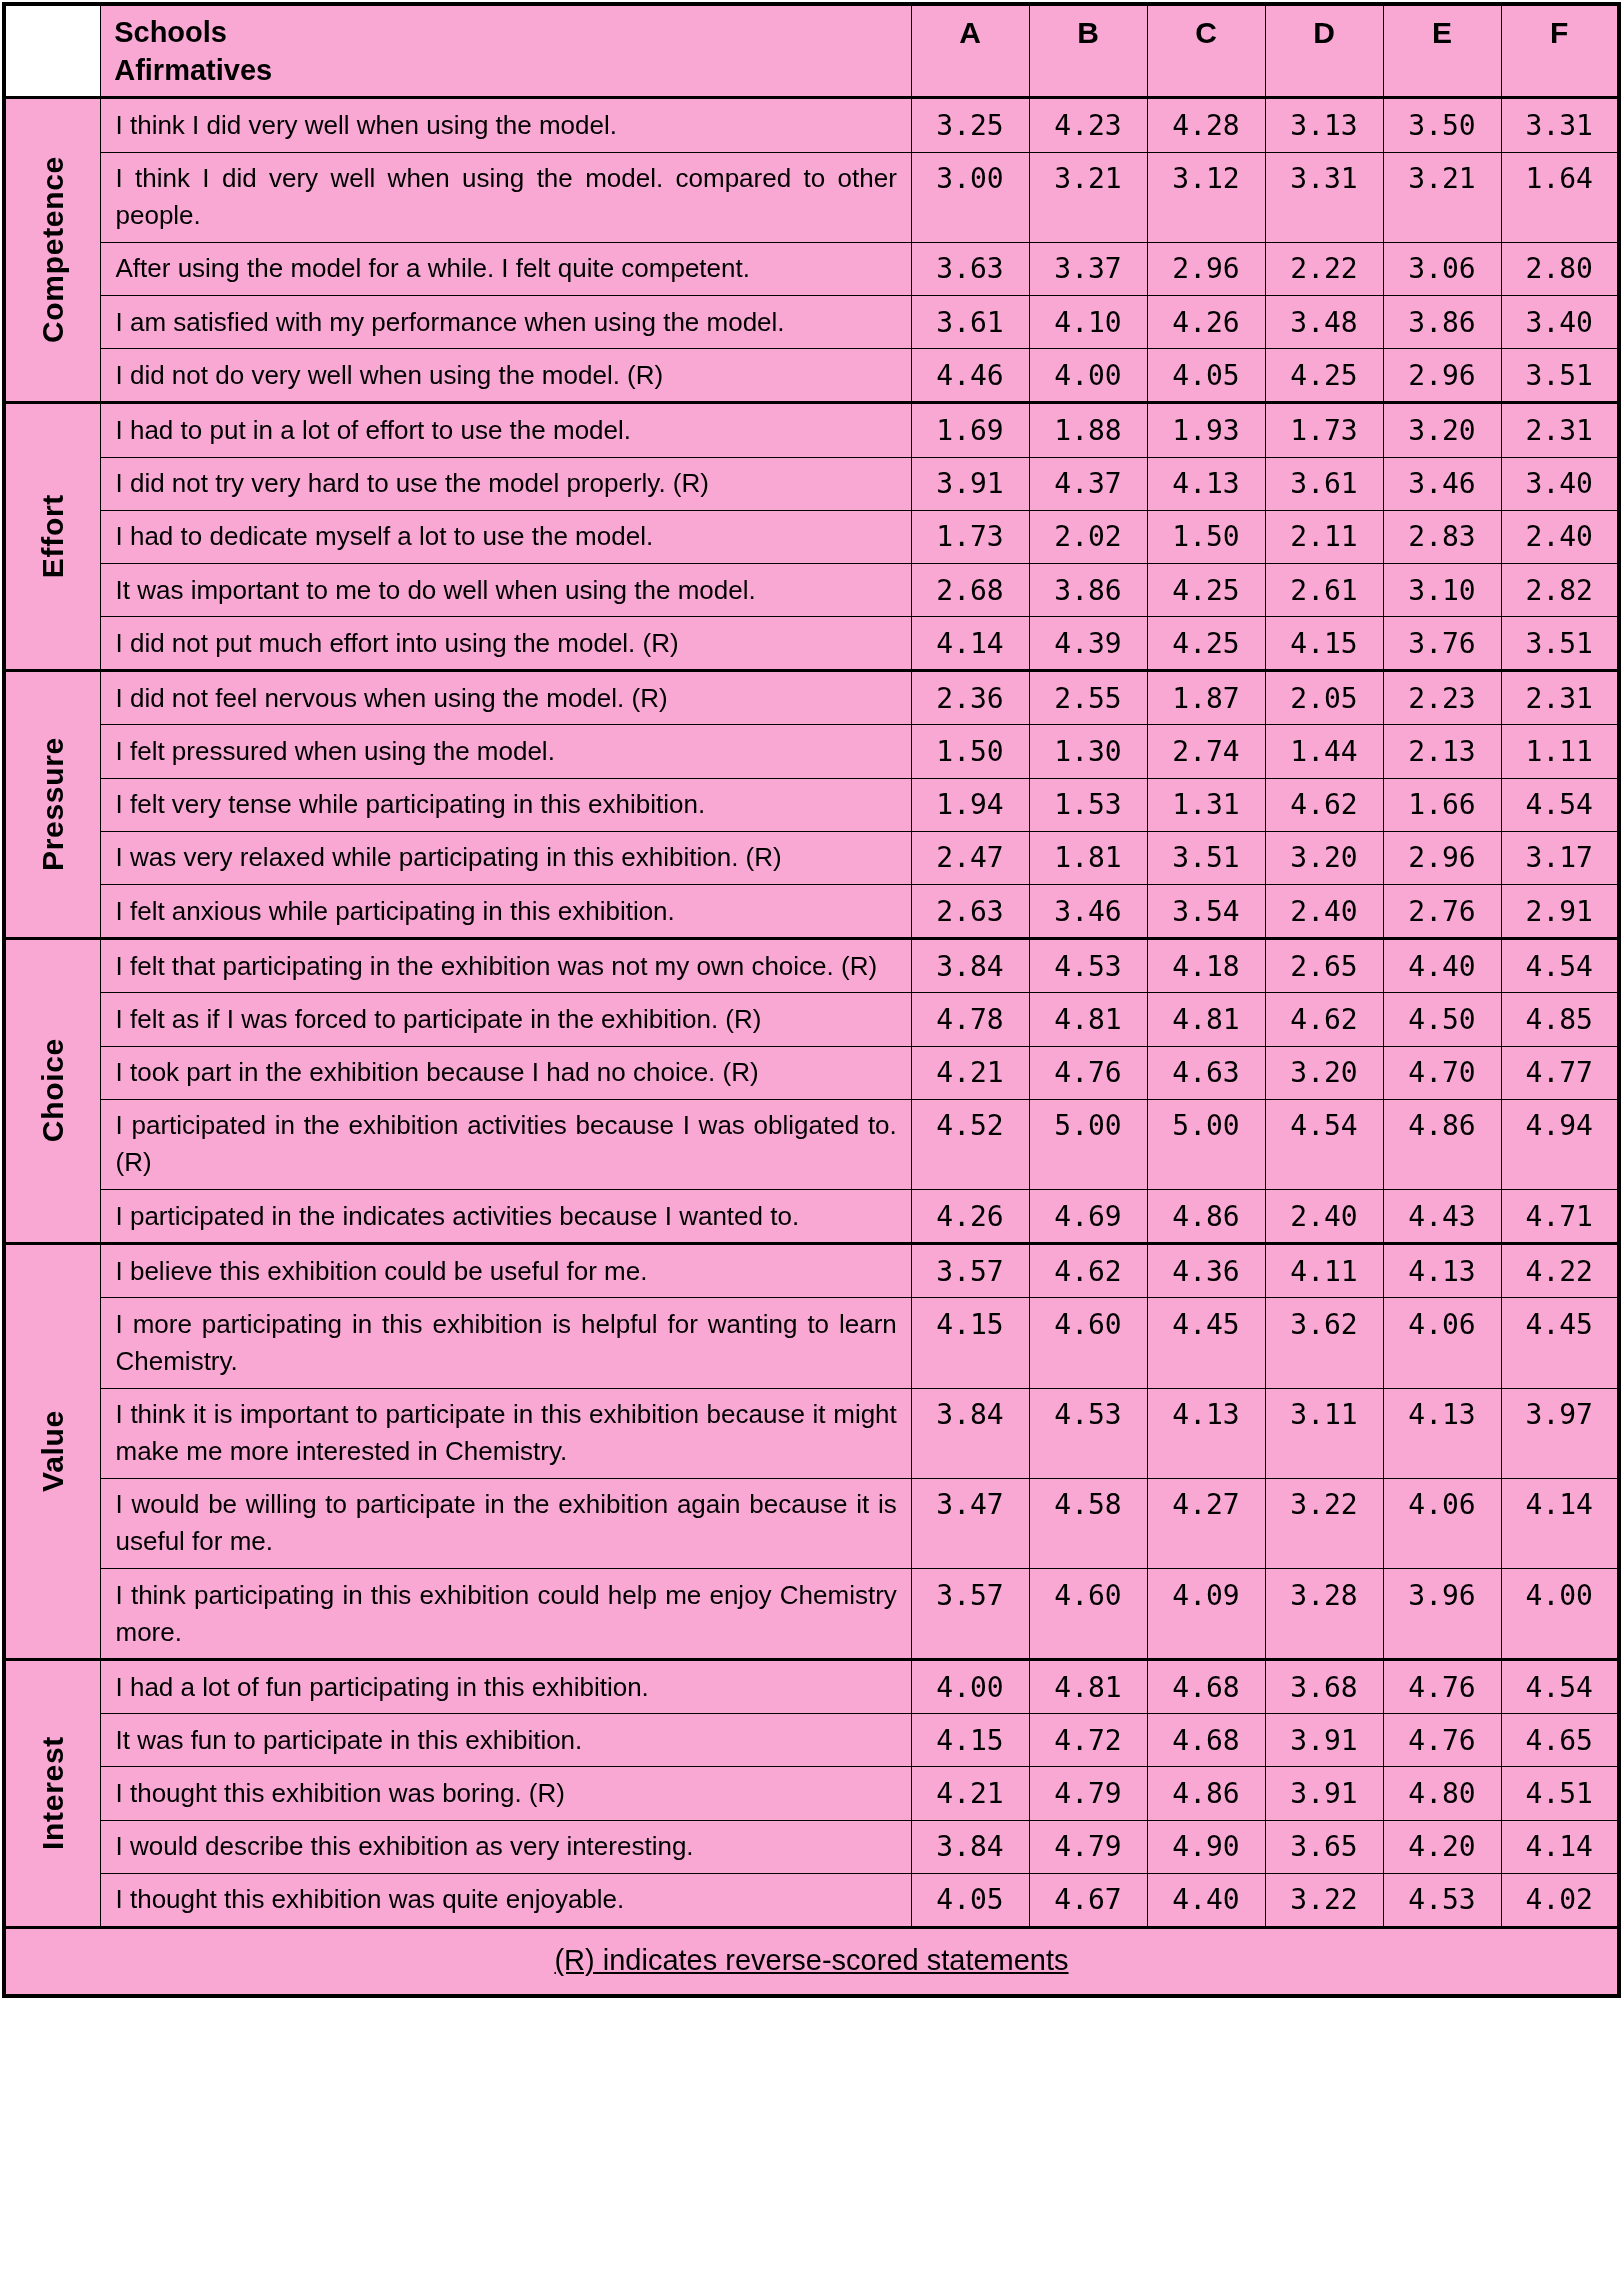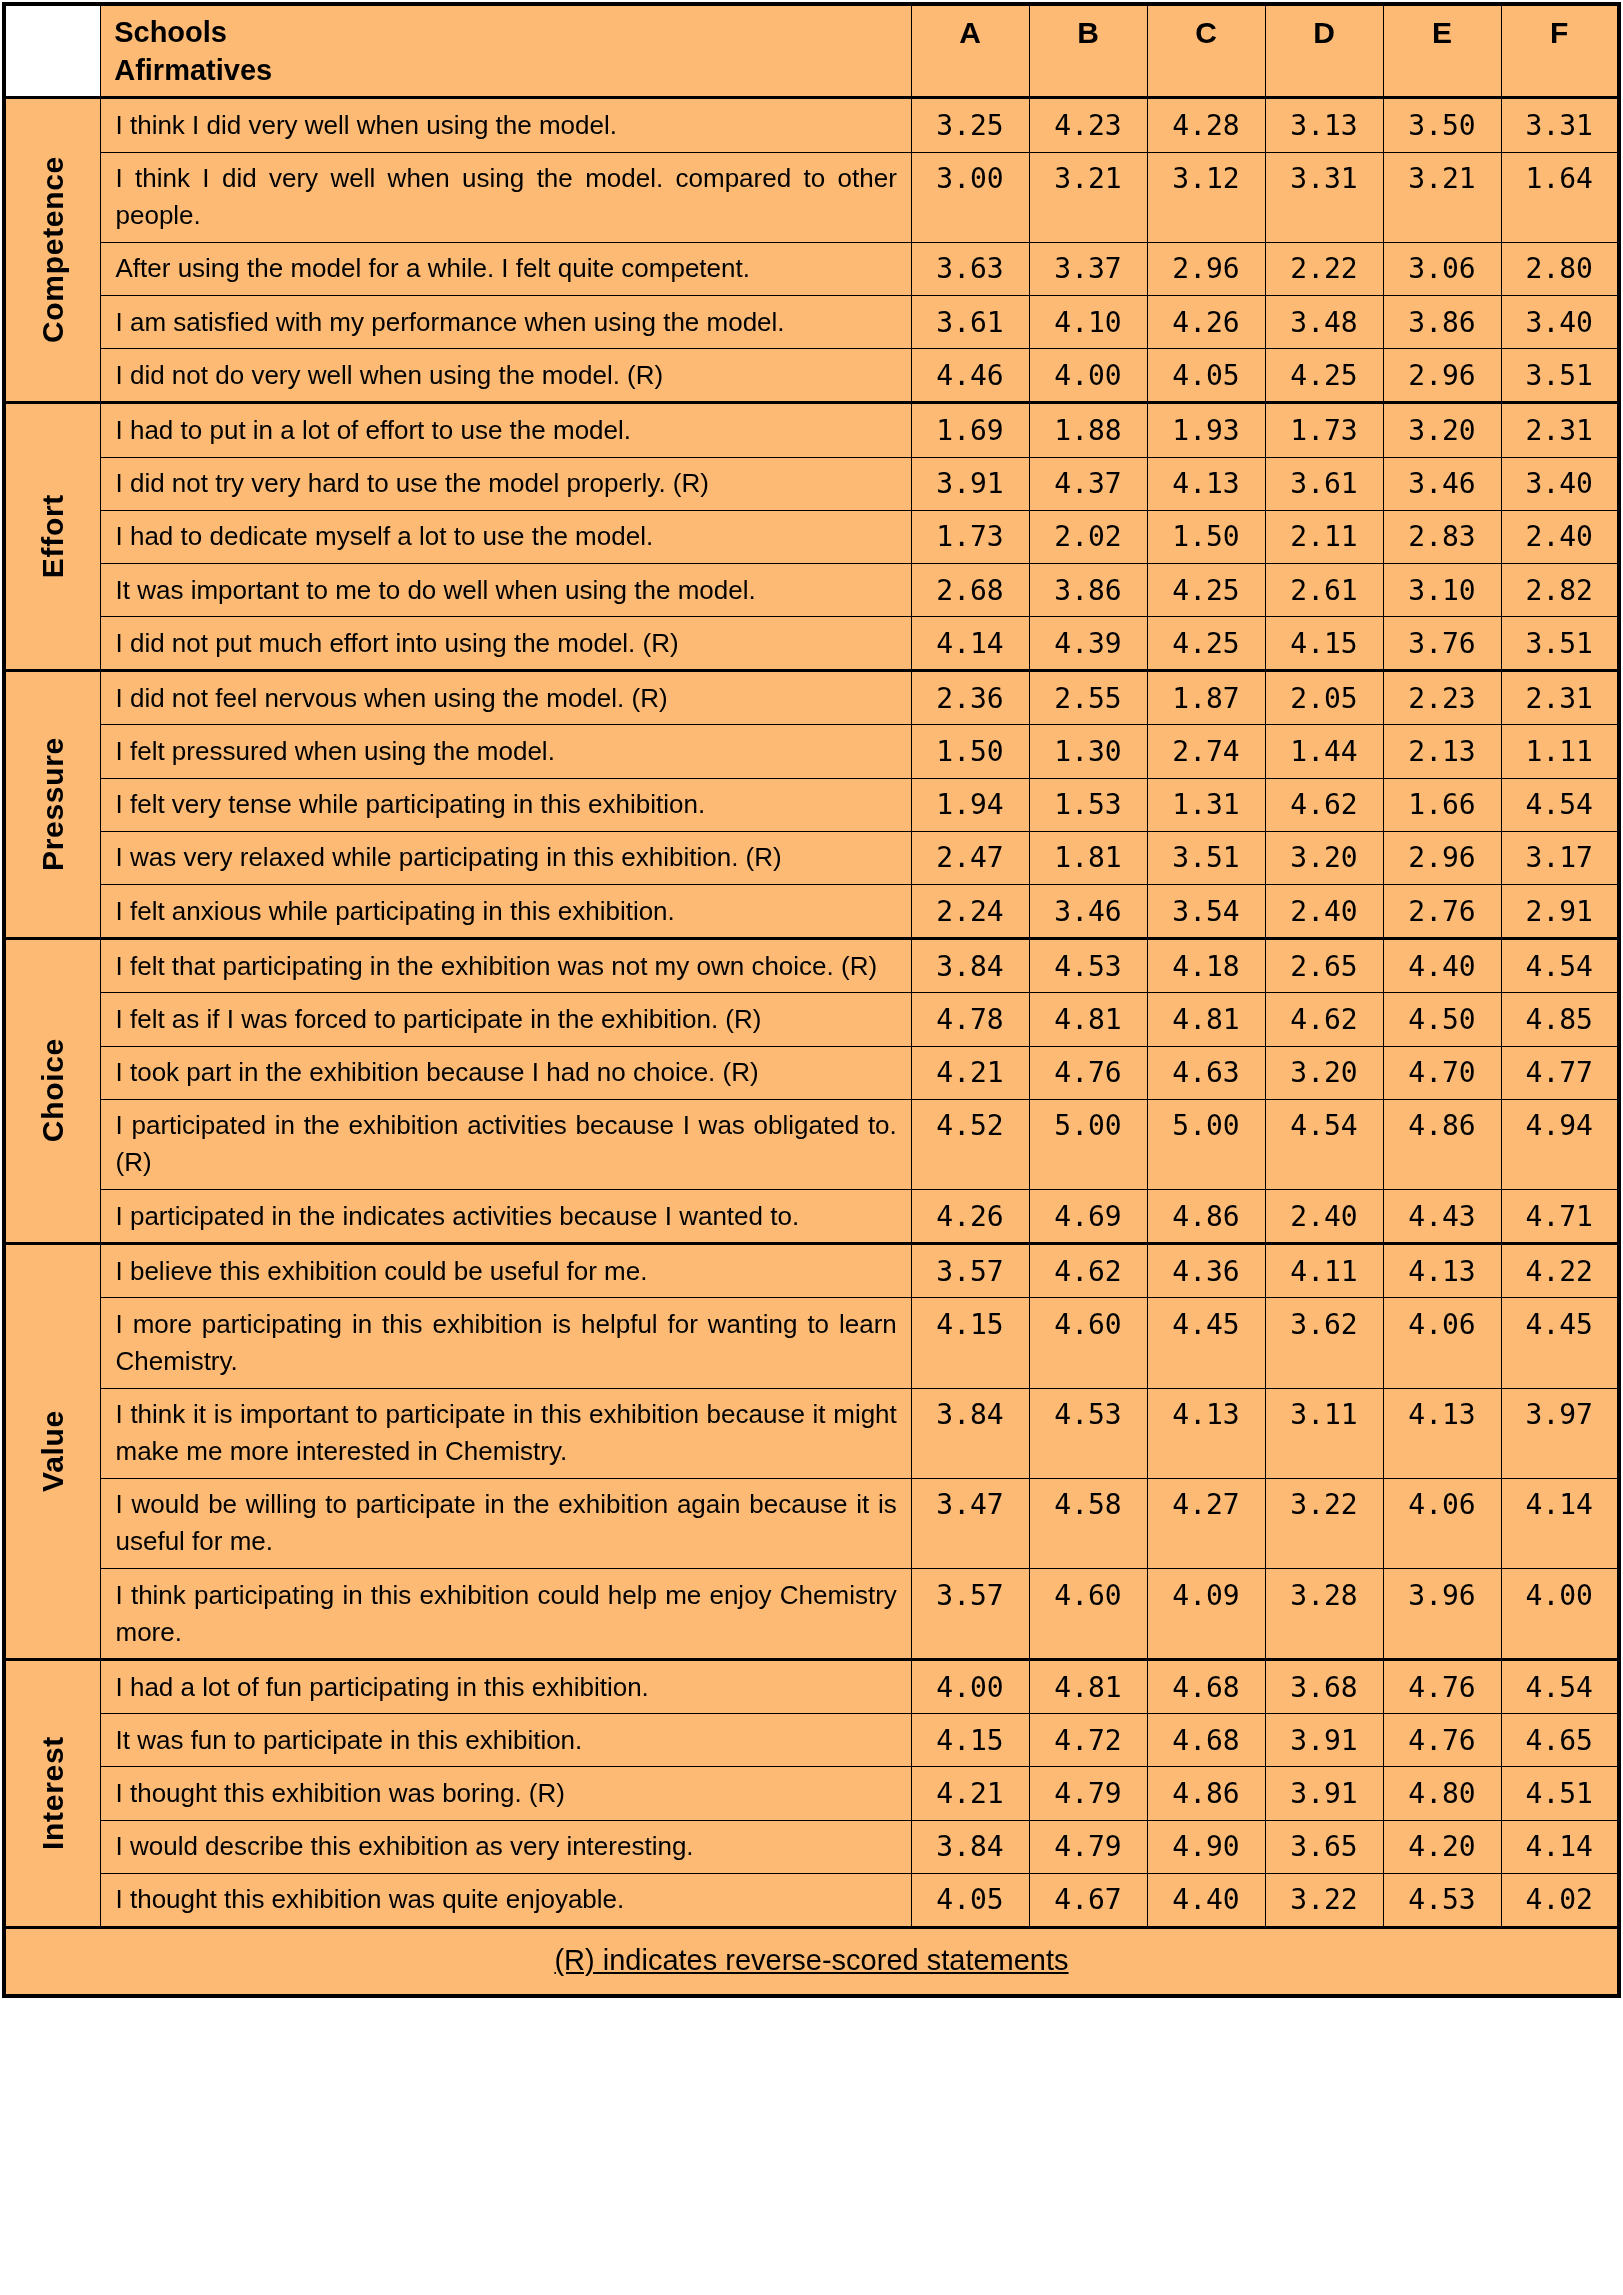--- a/index.html
+++ b/index.html
@@ -11,21 +11,21 @@
   body {
     width: 1623px;
     font-family: "Liberation Sans", sans-serif;
   }
   table.results {
     width: 1618px;
     margin: 2.1px auto;
     border-collapse: collapse;
     table-layout: fixed;
     border: 4.1px solid #000;
-    background: #fdba74;
+    background: #f9a8d4;
   }
   col.c-cat  { width: 96px; }
   col.c-stmt { width: 811px; }
   col.c-val  { width: 118px; }
 
   td, th { border: 1.4px solid #000; }
 
   thead th { border-bottom: 3.4px solid #000; }
   tr.section-start > td { border-top: 3.4px solid #000; }
   tfoot td { border-top: 3.4px solid #000; text-decoration: underline; }
@@ -239,21 +239,21 @@
         <td class="stmt">I was very relaxed while participating in this exhibition. (R)</td>
         <td class="val">2.47</td>
         <td class="val">1.81</td>
         <td class="val">3.51</td>
         <td class="val">3.20</td>
         <td class="val">2.96</td>
         <td class="val">3.17</td>
       </tr>
       <tr>
         <td class="stmt">I felt anxious while participating in this exhibition.</td>
-        <td class="val">2.24</td>
+        <td class="val">2.63</td>
         <td class="val">3.46</td>
         <td class="val">3.54</td>
         <td class="val">2.40</td>
         <td class="val">2.76</td>
         <td class="val">2.91</td>
       </tr>
       <tr class="section-start">
         <td class="cat" rowspan="5"><span class="vert">Choice</span></td>
         <td class="stmt">I felt that participating in the exhibition was not my own choice. (R)</td>
         <td class="val">3.84</td>

